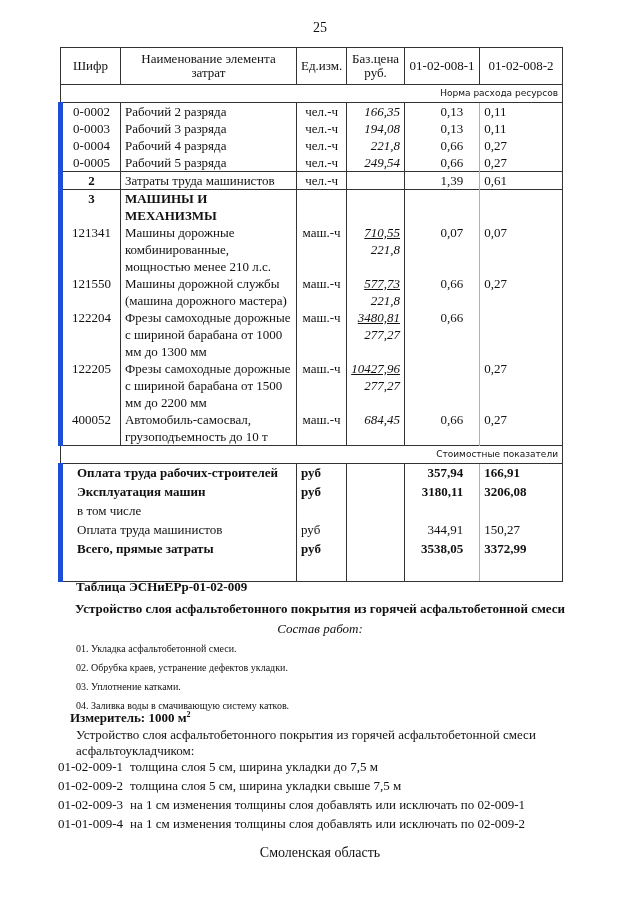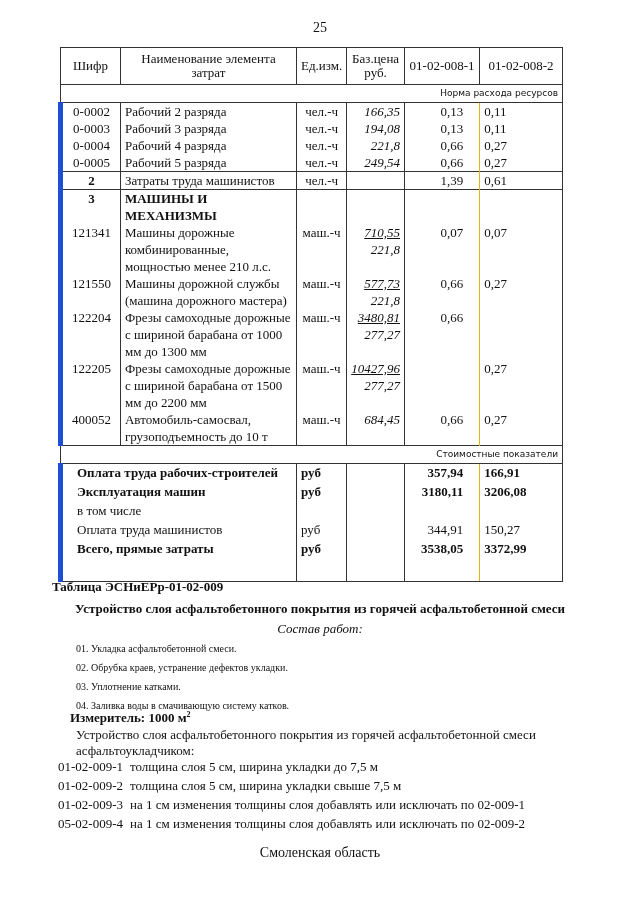--- a/index.html
+++ b/index.html
@@ -18,21 +18,21 @@
   .c-v2 { width: 92px; text-align: left; border-right: 1px solid #333; padding-right: 8px !important; }
   .section-caption td { border: 1px solid #333; text-align: right; font-family: "DejaVu Sans", sans-serif; font-size: 9px; height: 16px; line-height: 16px; padding-right: 10px; }
   .row-top td { border-top: 1px solid #333; }
   .bold { font-weight: bold; }
   .u { text-decoration: underline; }
   .summary td { height: 19px; line-height: 19px; }
   .summary .c-code { text-align: left; border-right: none; }
   .summary .lab { padding-left: 14px; }
   .last-row td { border-bottom: 1px solid #333; height: 22px; }
 
-  .tbl-title { position: absolute; left: 52px; top: 579px; font-size: 13px; font-weight: bold; }
+  .tbl-title { position: absolute; left: 76px; top: 579px; font-size: 13px; font-weight: bold; }
   .tbl-subtitle { position: absolute; left: 0; width: 640px; top: 601px; text-align: center; font-size: 13px; font-weight: bold; }
   .works-title { position: absolute; left: 0; width: 640px; top: 621px; text-align: center; font-size: 13px; font-style: italic; }
   .works-list { position: absolute; left: 76px; top: 639px; font-size: 10px; }
   .works-list div { height: 19px; line-height: 19px; }
   .meter { position: absolute; left: 70px; top: 710px; font-size: 13px; font-weight: bold; }
   .meter sup { font-size: 8px; }
   .meter-desc { position: absolute; left: 76px; top: 727px; width: 480px; font-size: 13px; line-height: 16px; }
   .codes { position: absolute; left: 58px; top: 757px; font-size: 13px; }
   .codes .crow { height: 19px; line-height: 19px; display: flex; }
   .codes .ccode { width: 72px; }
@@ -227,18 +227,18 @@
     </div>
   <div class="crow">
       <span class="ccode">01-02-009-2</span>
       <span>толщина слоя  5 см, ширина укладки свыше 7,5 м</span>
     </div>
   <div class="crow">
       <span class="ccode">01-02-009-3</span>
       <span>на 1 см изменения толщины слоя добавлять или исключать по 02-009-1</span>
     </div>
   <div class="crow">
-      <span class="ccode">05-02-009-4</span>
+      <span class="ccode">01-01-009-4</span>
       <span>на 1 см изменения толщины слоя добавлять или исключать по 02-009-2</span>
     </div>
 </div>
 
 <div class="footer">Смоленская область</div>
 
 </body></html>

